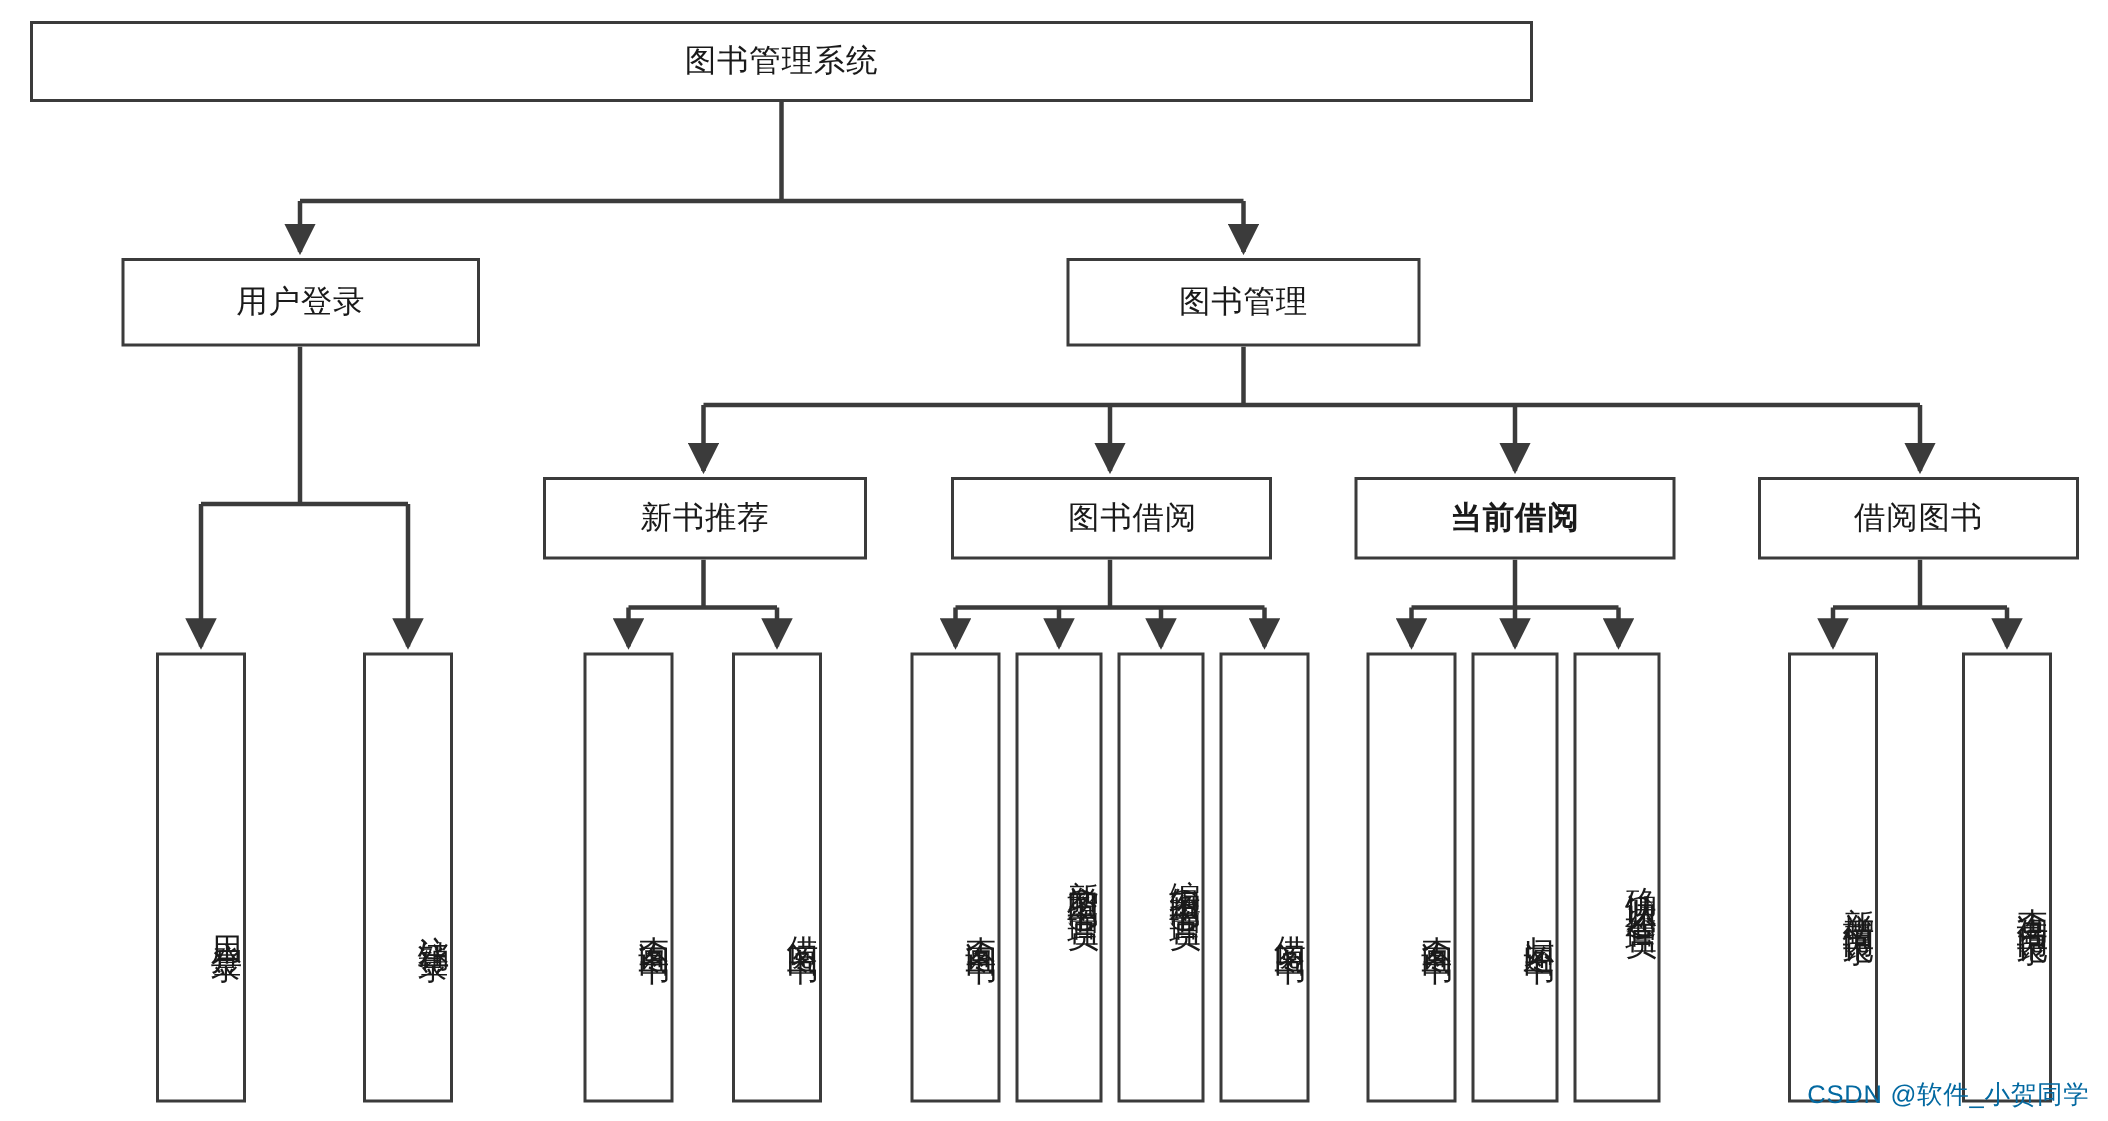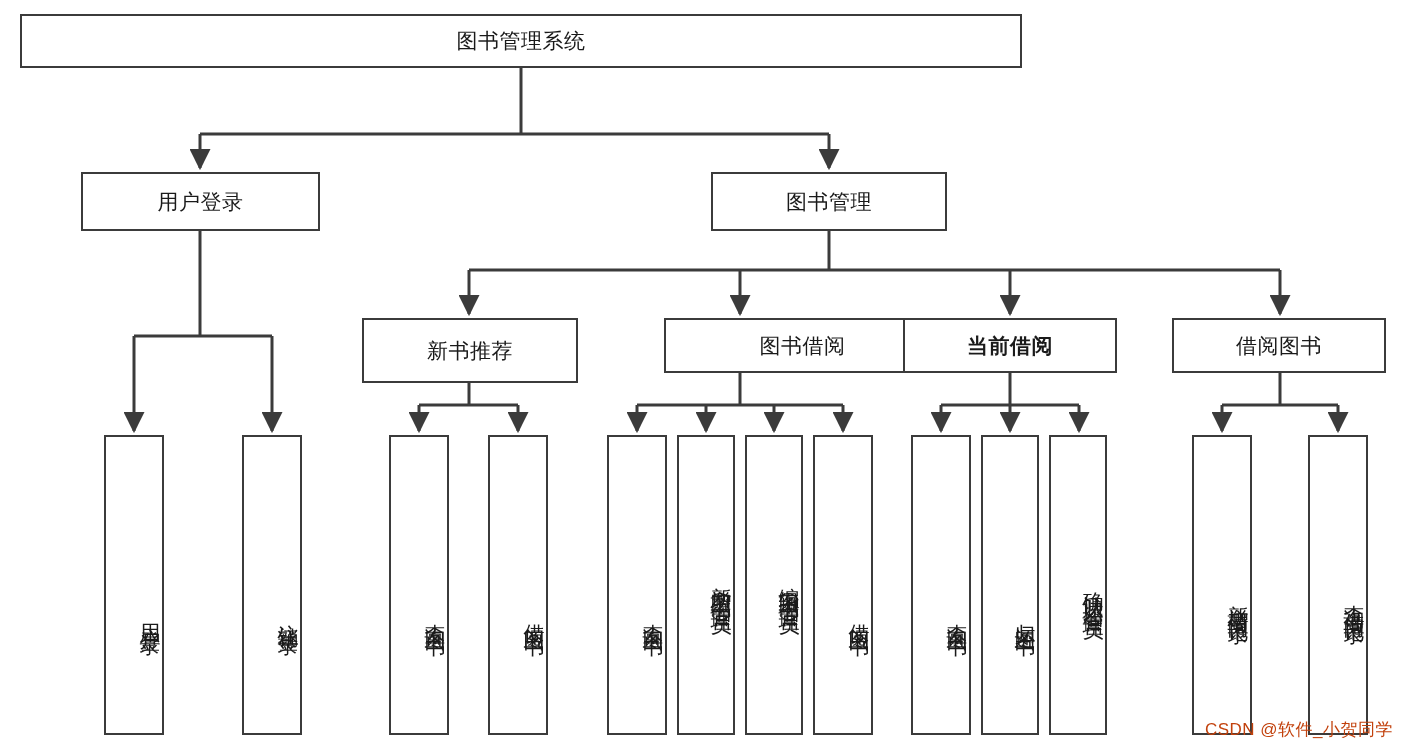--- a/index.html
+++ b/index.html
@@ -58,21 +58,21 @@
     padding-top: 30px;
   }
   .node.vert.pad-top-sm {
     padding-top: 16px;
   }
   #watermark {
     position: absolute;
     right: 12px;
     bottom: 6px;
     font-size: 17px;
-    color: #c2410c;
+    color: #0369a1;
     letter-spacing: 0.5px;
     white-space: nowrap;
   }
 </style>
 </head>
 <body>
 
 <div id="diagram-root">
 
   <svg id="edges-layer" viewBox="0 0 1405 747" width="1405" height="747" xmlns="http://www.w3.org/2000/svg">
@@ -124,22 +124,22 @@
       <path d="M 1338 405 L 1338 431" marker-end="url(#arrow)"></path>
 
     </g>
   </svg>
 
   <div class="node horiz" style="left:20px; top:14px; width:1002px; height:54px;">图书管理系统</div>
 
   <div class="node horiz" style="left:81px; top:172px; width:239px; height:59px;">用户登录</div>
   <div class="node horiz" style="left:711px; top:172px; width:236px; height:59px;">图书管理</div>
 
-  <div class="node horiz" style="left:362px; top:318px; width:216px; height:65px;text-align:center;">新书推荐</div>
-  <div class="node horiz" style="left:664px; top:318px; width:249px; height:55px;padding-left:28px;">图书借阅</div>
+  <div class="node horiz" style="left:362px; top:318px; width:216px; height:55px;text-align:center;">新书推荐</div>
+  <div class="node horiz" style="left:634px; top:318px; width:214px; height:55px;padding-left:28px;">图书借阅</div>
   <div class="node horiz" style="left:903px; top:318px; width:214px; height:55px;font-weight:bold;">当前借阅</div>
   <div class="node horiz" style="left:1172px; top:318px; width:214px; height:55px;">借阅图书</div>
 
   <div class="node vert pad-top-lg" style="left:104px; top:435px; width:60px; height:300px;">用户登录</div>
   <div class="node vert pad-top-lg" style="left:242px; top:435px; width:60px; height:300px;">注销登录</div>
 
   <div class="node vert pad-top-lg" style="left:389px; top:435px; width:60px; height:300px;">查询图书</div>
   <div class="node vert pad-top-lg" style="left:488px; top:435px; width:60px; height:300px;">借阅图书</div>
 
   <div class="node vert pad-top-lg" style="left:607px; top:435px; width:60px; height:300px;">查询图书</div>

